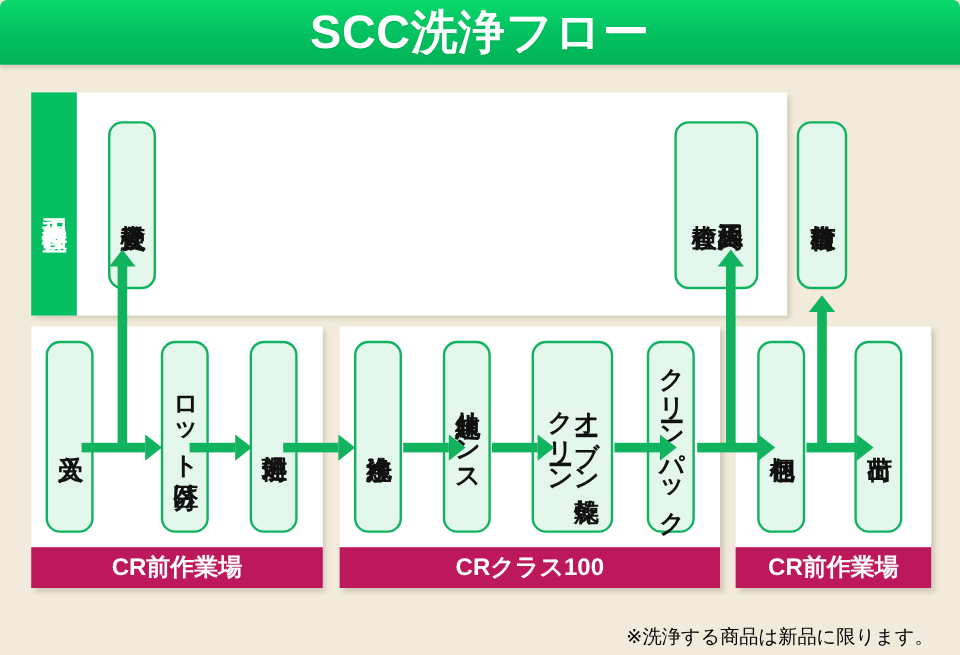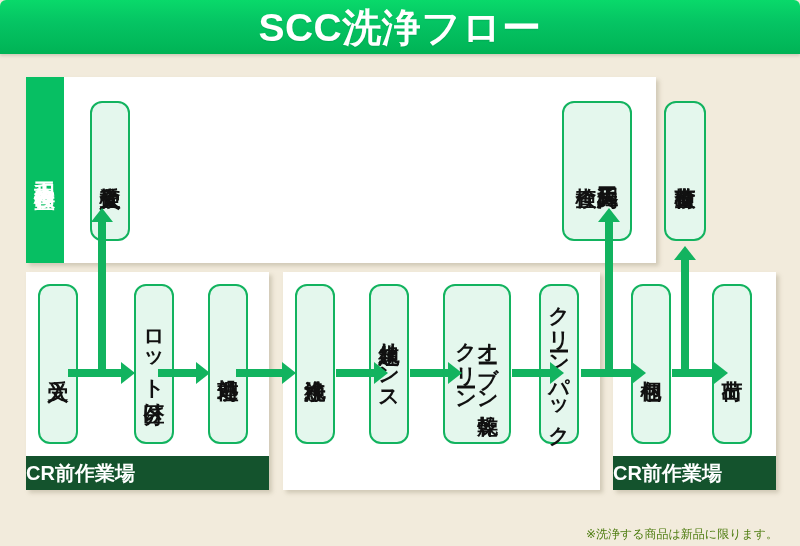--- a/index.html
+++ b/index.html
@@ -96,24 +96,24 @@
   
   .group {
     position: absolute;
     background: #ffffff;
     box-shadow: 3px 3px 4px rgba(150,140,115,0.35);
   }
   .group-footer {
     position: absolute;
     left: 0; bottom: 0;
     width: 100%; height: 34px;
-    background: #14532d;
-    display: flex;
-    align-items: center;
-    justify-content: flex-start;
+    background: #be185d;
+    display: flex;
+    align-items: center;
+    justify-content: center;
   }
   .group-footer span {
     color: #ffffff;
     font-size: 20px;
     font-weight: bold;
     line-height: 1;
   }
 
   
   .arrow-h, .arrow-up { position: absolute; }
@@ -147,22 +147,22 @@
     width: 0; height: 0;
     border-left: 11px solid transparent;
     border-right: 11px solid transparent;
     border-bottom: 14px solid #12b35f;
   }
 
   
   .footnote {
     position: absolute;
     right: 22px; bottom: 6px;
-    font-size: 12px;
-    color: #4d7c0f;
+    font-size: 16px;
+    color: #000000;
     line-height: 1;
   }
 </style>
 </head>
 <body>
 
 <div class="title-banner">
   <div class="title-text">SCC洗浄フロー</div>
 </div>
 
@@ -207,20 +207,23 @@
   <div class="vbox spread" style="left:86px; top:12px; width:40px; height:160px;">
     <div class="vcol">超純水リンス</div>
   </div>
   <div class="vbox packed" style="left:160px; top:12px; width:68px; height:160px;">
     <div class="vcol">オーブン乾燥</div>
     <div class="vcol">クリーン</div>
   </div>
   <div class="vbox spread" style="left:256px; top:12px; width:40px; height:160px;">
     <div class="vcol">クリーンパック</div>
   </div>
+  <div class="group-footer">
+    <span>CRクラス100</span>
+  </div>
 </div>
 
 <div class="group" style="left:613px; top:272px; width:163px; height:218px;">
   <div class="vbox spread" style="left:18px; top:12px; width:40px; height:160px;">
     <div class="vcol">梱包</div>
   </div>
   <div class="vbox spread" style="left:99px; top:12px; width:40px; height:160px;">
     <div class="vcol">出荷</div>
   </div>
   <div class="group-footer">

